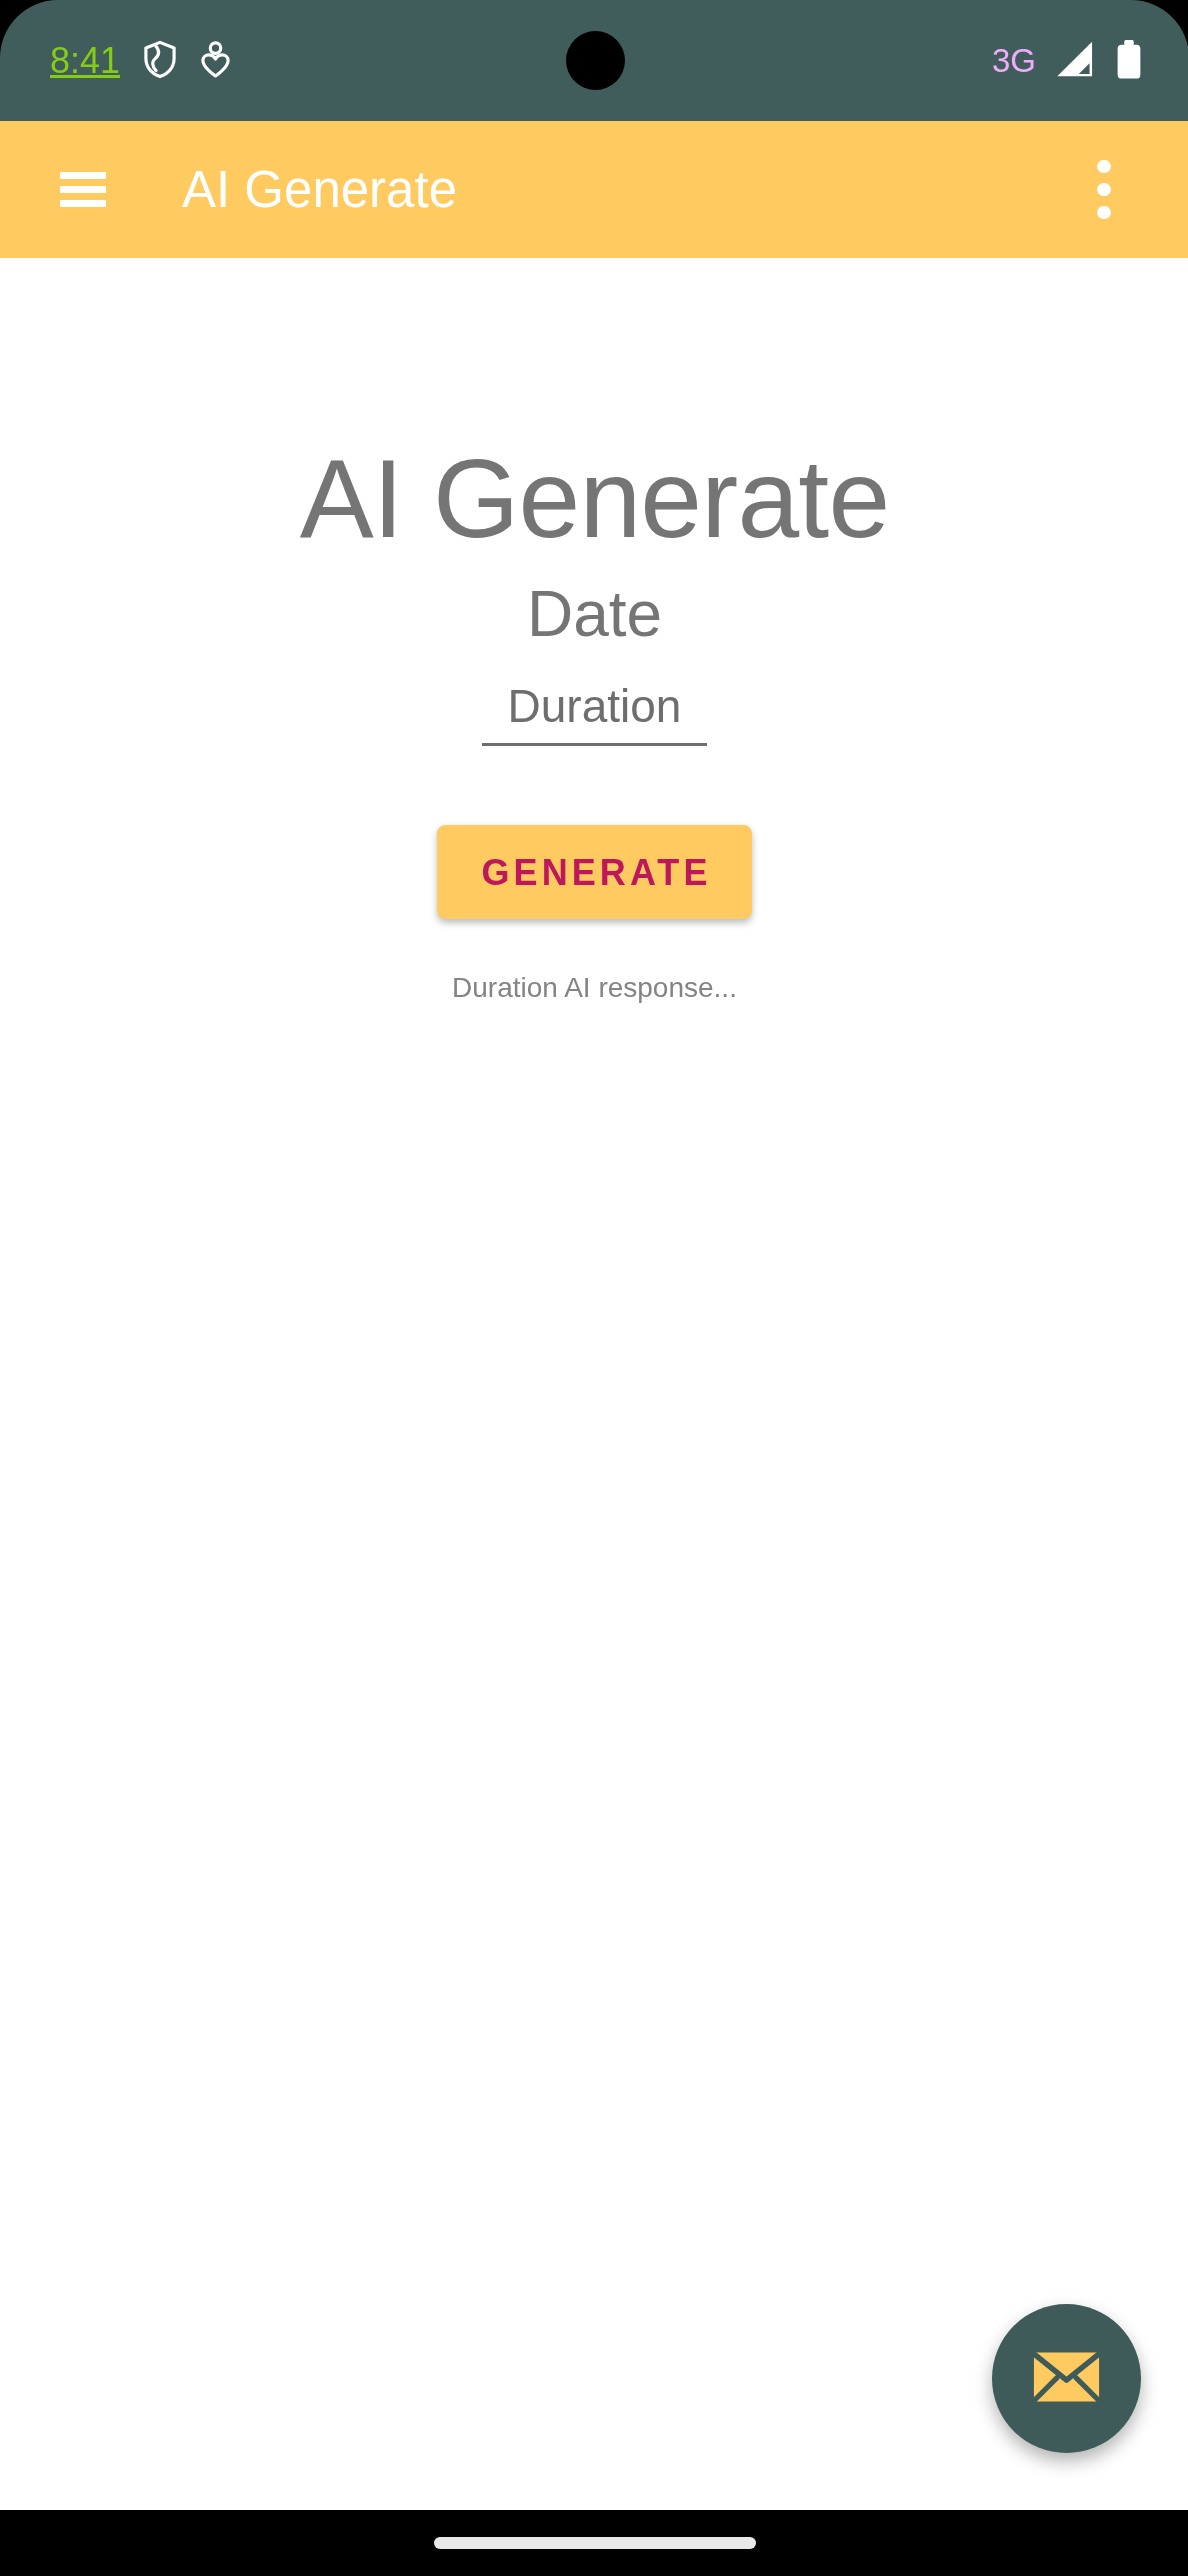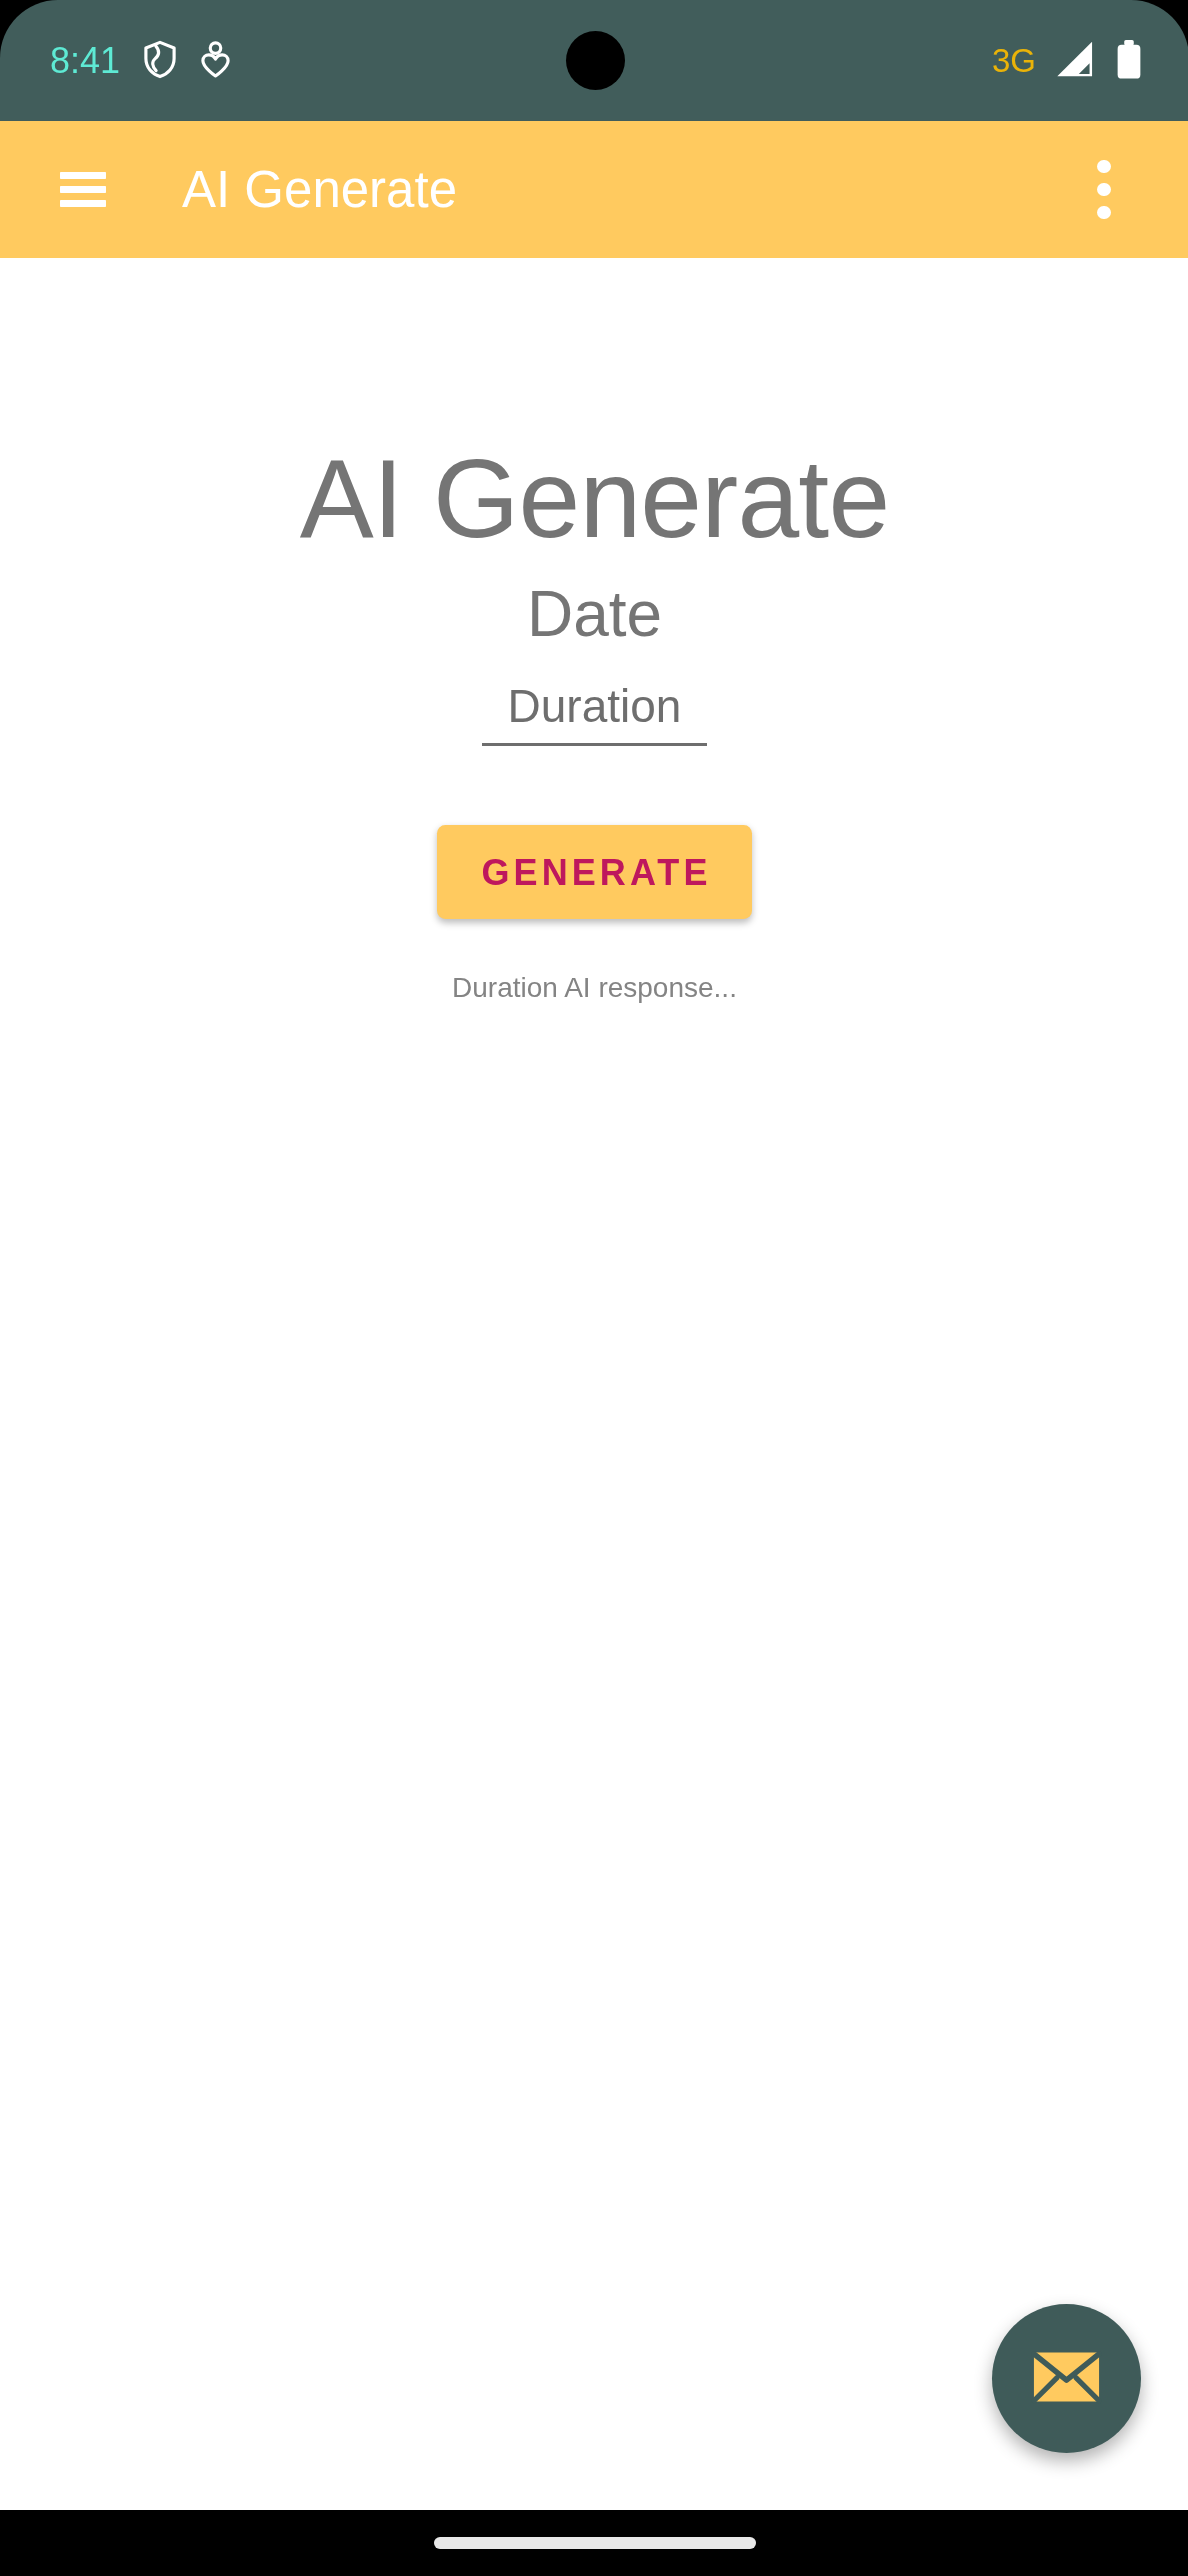--- a/index.html
+++ b/index.html
@@ -34,35 +34,36 @@
     padding: 0 46px 0 50px;
   }
 
   .sb-left {
     display: flex;
     align-items: center;
     gap: 21.5px;
   }
 
   #status-time {
-    color: #5eead4;
+    color: #84cc16;
     font-size: 36px;
     font-weight: 400;
     letter-spacing: 0px;
     line-height: 1;
+    text-decoration: underline;
   }
 
   .sb-right {
     display: flex;
     align-items: center;
     gap: 18px;
   }
 
   #network-type {
-    color: #eab308;
+    color: #f0abfc;
     font-size: 33px;
     font-weight: 400;
     line-height: 1;
   }
 
   #camera-cutout {
     position: absolute;
     top: 31px;
     left: 566px;
     width: 59px;

